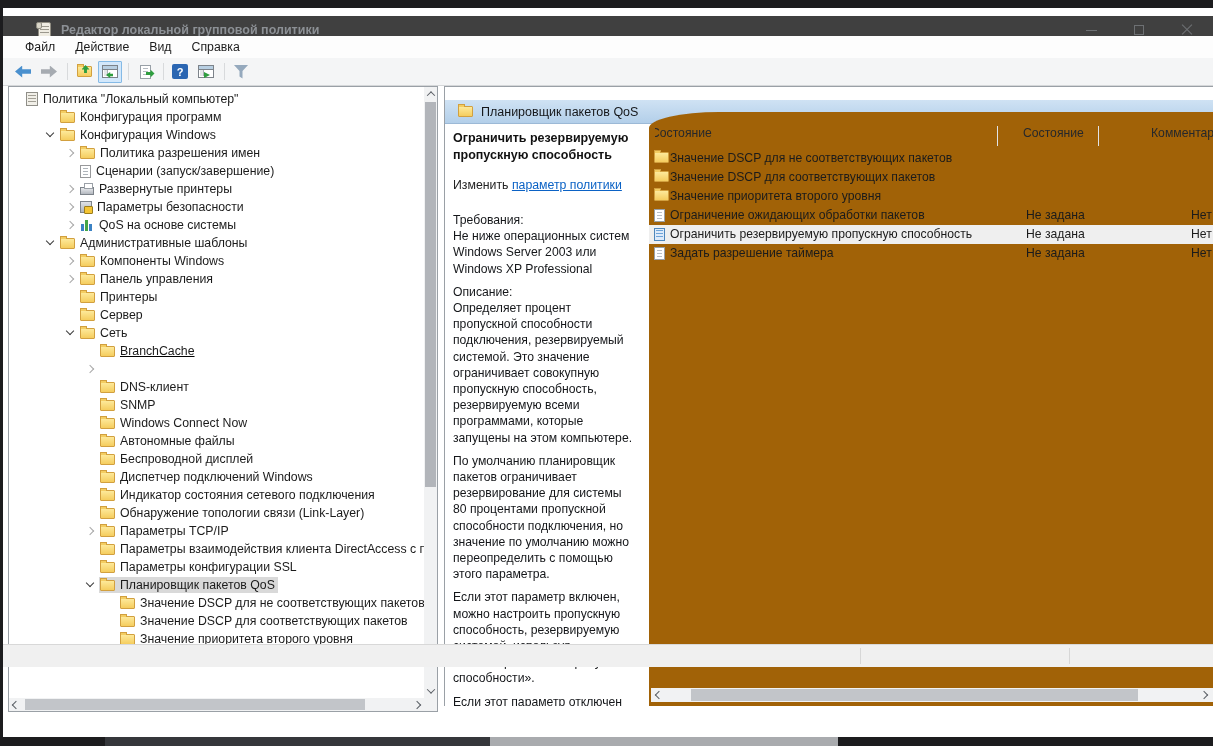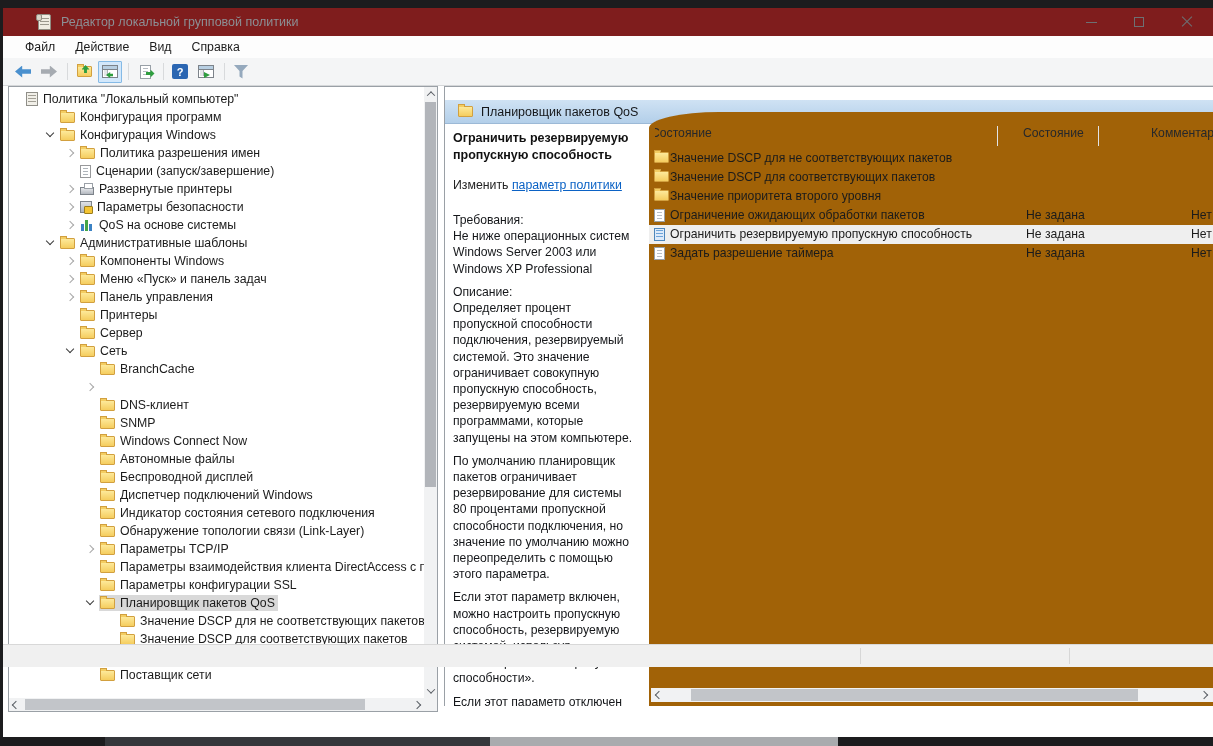--- a/index.html
+++ b/index.html
@@ -1,21 +1,21 @@
 <!DOCTYPE html>
 <html><head>
 <meta charset="utf-8">
 <style>
   html,body{margin:0;padding:0;background:#1c1c1e;}
   *{box-sizing:border-box;font-family:"Liberation Sans","DejaVu Sans",sans-serif;}
   .screen{position:relative;width:1213px;height:746px;overflow:hidden;background:#1c1c1e;}
   .win{position:absolute;left:3px;top:8px;width:1210px;height:729px;background:#ffffff;}
 
   
-  .titlebar{position:absolute;left:0;top:0;width:100%;height:28px;background:#7f1d1d;}
+  .titlebar{position:absolute;left:0;top:8px;width:100%;height:28px;background:#404040;font-weight:bold;}
   .app-icon{position:absolute;left:35px;top:6px;width:13px;height:16px;background:#efece2;border:1px solid #908d82;border-radius:2px 2px 0 0;}
   .app-icon::before{content:"";position:absolute;left:1px;right:1px;top:3px;height:9px;
     background:repeating-linear-gradient(#9b988d 0 1px,transparent 1px 3px);}
   .app-icon::after{content:"";position:absolute;left:-3px;top:-1px;width:4px;height:5px;background:#d9d5c8;border:1px solid #908d82;border-radius:2px;}
   .title-text{position:absolute;left:58px;top:7px;font-size:12.5px;color:#8c9095;white-space:nowrap;}
   .wb{position:absolute;top:0;width:46px;height:28px;display:flex;align-items:center;justify-content:center;}
   .g-min{width:11px;height:1px;background:#6d7073;}
   .g-max{width:10px;height:10px;border:1px solid #6d7073;}
   .g-close{position:relative;width:12px;height:12px;}
   .g-close::before,.g-close::after{content:"";position:absolute;left:-1px;top:5px;width:14px;height:1px;background:#6d7073;}
@@ -253,27 +253,20 @@
             <span class="exp c"></span>
             <span class="trc">
               <span class="icon folder"></span>
               <span class="lbl">Компоненты Windows</span>
             </span>
           </div>
           <div class="tree-row" style="padding-left: 54px;">
             <span class="exp c"></span>
             <span class="trc">
               <span class="icon folder"></span>
-              <span class="lbl">Меню «Пуск» и панель задач</span>
-            </span>
-          </div>
-          <div class="tree-row" style="padding-left: 54px;">
-            <span class="exp c"></span>
-            <span class="trc">
-              <span class="icon folder"></span>
               <span class="lbl">Панель управления</span>
             </span>
           </div>
           <div class="tree-row" style="padding-left: 54px;">
             <span class="exp"></span>
             <span class="trc">
               <span class="icon folder"></span>
               <span class="lbl">Принтеры</span>
             </span>
           </div>
@@ -284,21 +277,21 @@
               <span class="lbl">Сервер</span>
             </span>
           </div>
           <div class="tree-row" style="padding-left: 54px;">
             <span class="exp e"></span>
             <span class="trc">
               <span class="icon folder"></span>
               <span class="lbl">Сеть</span>
             </span>
           </div>
-          <div class="tree-row" style="padding-left: 74px;">
+          <div class="tree-row" style="padding-left: 74px; text-decoration: underline;">
             <span class="exp"></span>
             <span class="trc">
               <span class="icon folder"></span>
               <span class="lbl">BranchCache</span>
             </span>
           </div>
           <div class="tree-row" style="padding-left: 74px;">
             <span class="exp c"></span>
           </div>
           <div class="tree-row" style="padding-left: 74px;">

